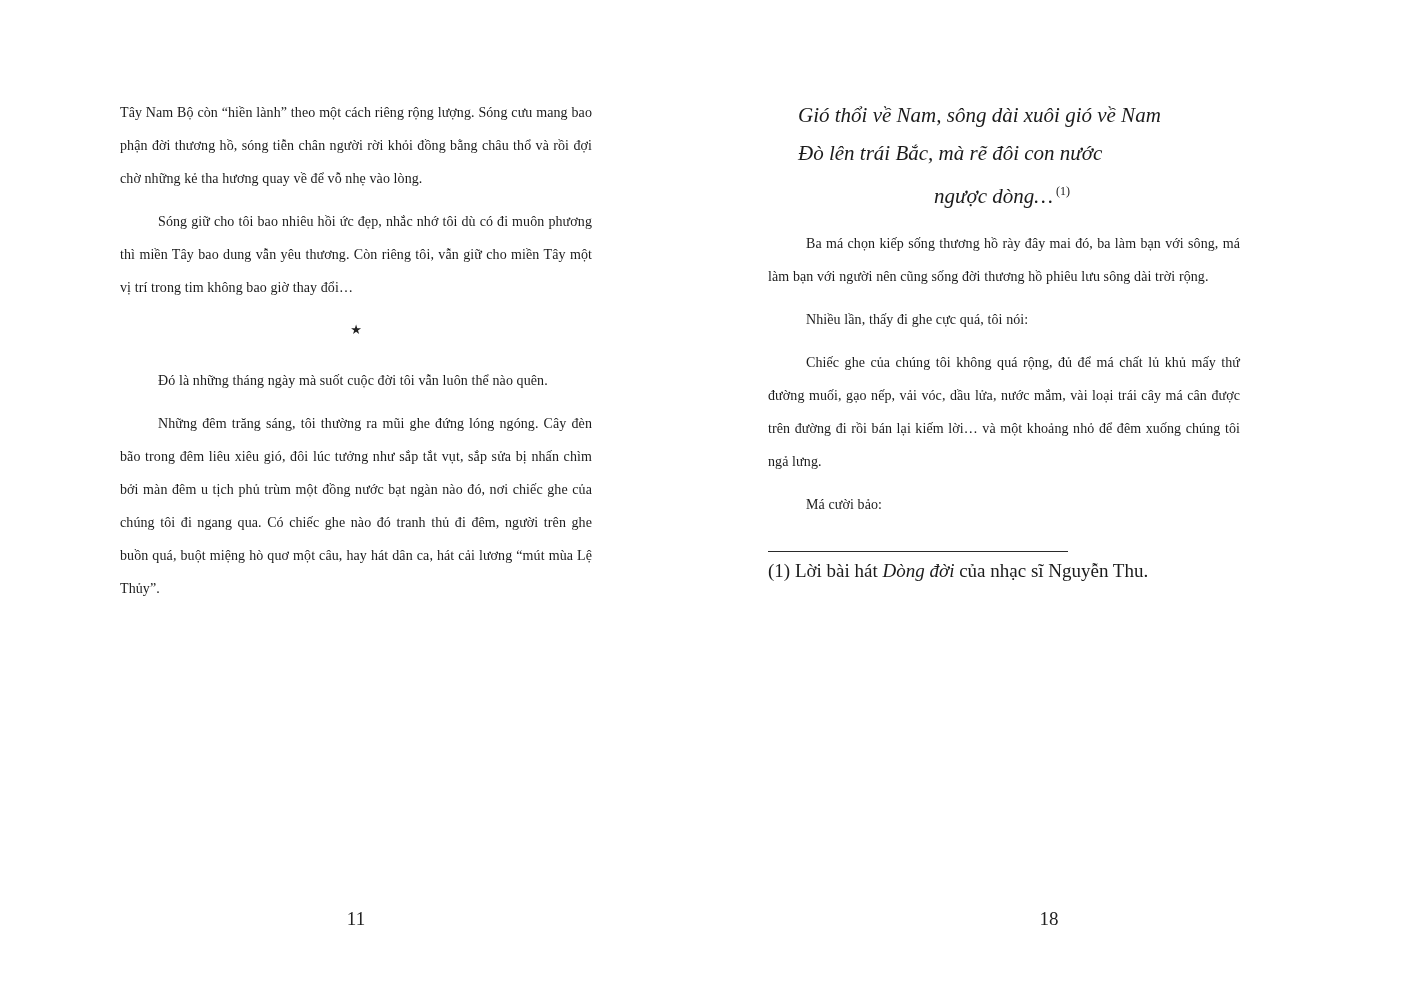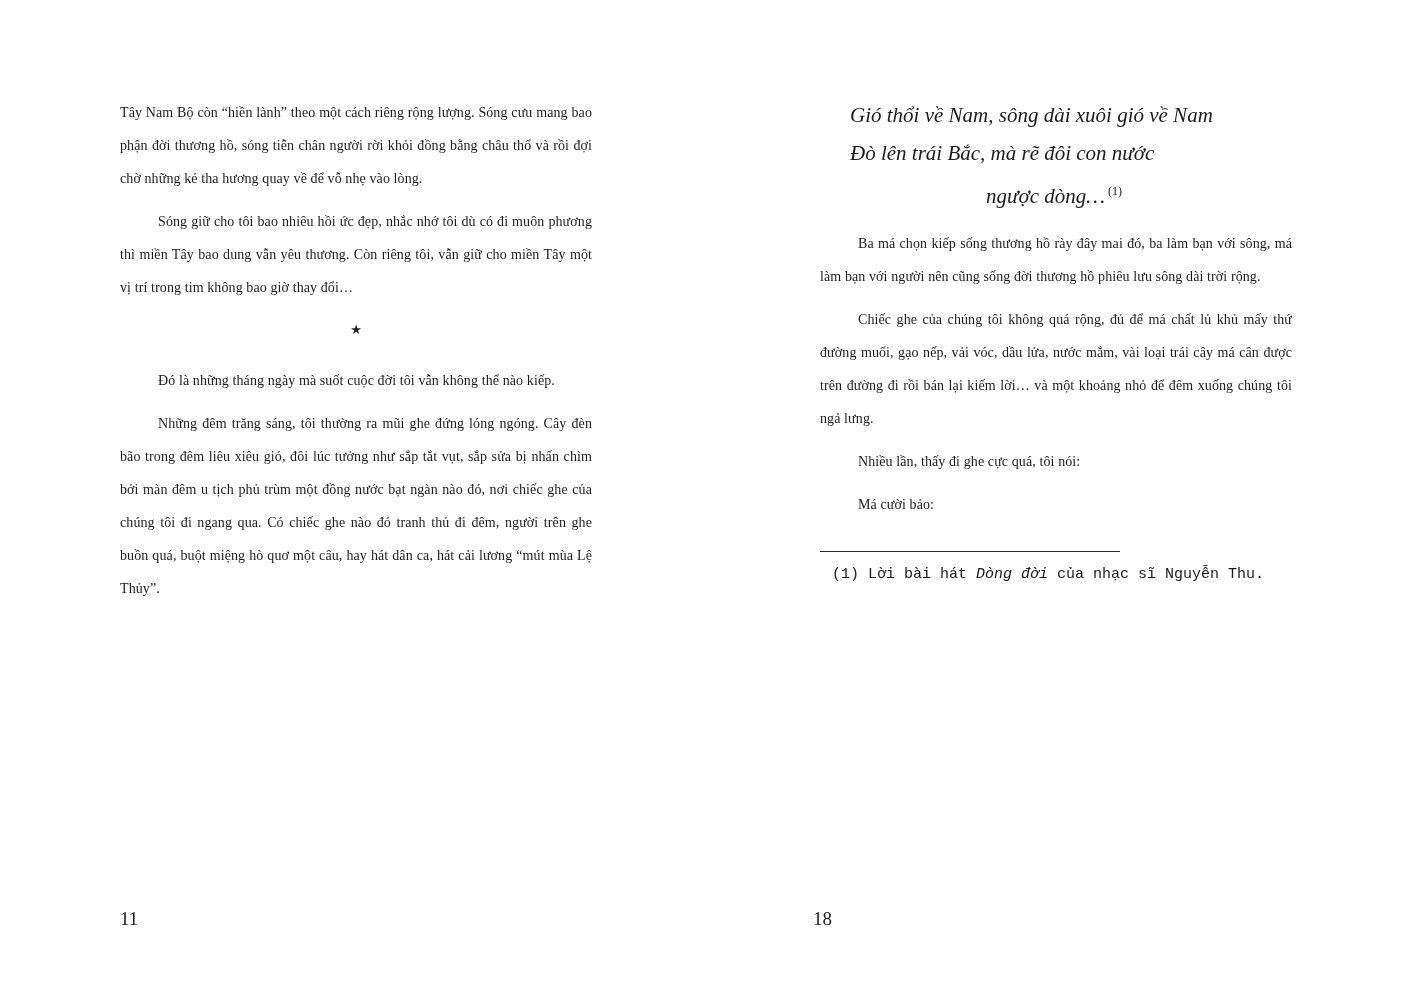--- a/index.html
+++ b/index.html
@@ -14,21 +14,21 @@
     font-family: "Liberation Serif", "DejaVu Serif", serif;
     color: #1b1b1b;
     overflow: hidden;
   }
   .page-col {
     position: absolute;
     top: 96px;
     width: 472px;
   }
   .left-col  { left: 120px; }
-  .right-col { left: 820px; }
+  .right-col { left: 768px; }
 
   .para {
     margin: 0 0 10px 0;
     font-size: 14px;
     line-height: 33px;
     text-align: justify;
     text-indent: 38px;
     letter-spacing: 0.1px;
   }
   .para.no-indent { text-indent: 0; }
@@ -64,57 +64,56 @@
 
   .footnote {
     margin-top: 30px;
   }
   .footnote-rule {
     width: 300px;
     border-top: 1.5px solid #2a2a2a;
     margin: 0 0 8px 0;
   }
   .footnote-text {
-    margin: 12px;
-    font-size: 15px;
+    margin: 0;
+    font-size: 19px;
     line-height: 22px;
-    font-family: Liberation Mono, monospace;
   }
 
   .page-number {
     position: absolute;
     top: 908px;
     width: 472px;
-    text-align: left;
+    text-align: center;
     font-size: 19px;
     color: #222;
   }
   .page-number.pn-left  { left: 120px; }
   .page-number.pn-right { left: 813px; }
 </style>
 </head>
 <body>
 
 <div class="page-col left-col">
   <p class="para no-indent">Tây Nam Bộ còn “hiền lành” theo một cách riêng rộng lượng. Sóng cưu mang bao phận đời thương hồ, sóng tiễn chân người rời khỏi đồng bằng châu thổ và rồi đợi chờ những kẻ tha hương quay về để vỗ nhẹ vào lòng.</p>
   <p class="para">Sóng giữ cho tôi bao nhiêu hồi ức đẹp, nhắc nhớ tôi dù có đi muôn phương thì miền Tây bao dung vẫn yêu thương. Còn riêng tôi, vẫn giữ cho miền Tây một vị trí trong tim không bao giờ thay đổi…</p>
   <div class="star-sep">★</div>
-  <p class="para">Đó là những tháng ngày mà suốt cuộc đời tôi vẫn không thể nào kiếp.</p>
+  <p class="para">Đó là những tháng ngày mà suốt cuộc đời tôi vẫn luôn thể nào quên.</p>
   <p class="para">Những đêm trăng sáng, tôi thường ra mũi ghe đứng lóng ngóng. Cây đèn bão trong đêm liêu xiêu gió, đôi lúc tưởng như sắp tắt vụt, sắp sửa bị nhấn chìm bởi màn đêm u tịch phủ trùm một đồng nước bạt ngàn nào đó, nơi chiếc ghe của chúng tôi đi ngang qua. Có chiếc ghe nào đó tranh thủ đi đêm, người trên ghe buồn quá, buột miệng hò quơ một câu, hay hát dân ca, hát cải lương “mút mùa Lệ Thủy”.</p>
 </div>
 
 <div class="page-col right-col">
   <div class="verse">
     <p class="verse-line">Gió thổi về Nam, sông dài xuôi gió về Nam</p>
     <p class="verse-line">Đò lên trái Bắc, mà rẽ đôi con nước</p>
     <p class="verse-line align-right"><span>ngược dòng…</span><span class="verse-ref">(1)</span></p>
   </div>
   <p class="para">Ba má chọn kiếp sống thương hồ rày đây mai đó, ba làm bạn với sông, má làm bạn với người nên cũng sống đời thương hồ phiêu lưu sông dài trời rộng.</p>
+  <p class="para">Nhiều lần, thấy đi ghe cực quá, tôi nói:</p>
   <p class="para">Chiếc ghe của chúng tôi không quá rộng, đủ để má chất lủ khủ mấy thứ đường muối, gạo nếp, vải vóc, dầu lửa, nước mắm, vài loại trái cây má cân được trên đường đi rồi bán lại kiếm lời… và một khoảng nhỏ để đêm xuống chúng tôi ngả lưng.</p>
-  <p class="para">Nhiều lần, thấy đi ghe cực quá, tôi nói:</p>
   <p class="para">Má cười bảo:</p>
 
   <div class="footnote">
     <div class="footnote-rule"></div>
     <p class="footnote-text"><span>(1) Lời bài hát </span><i>Dòng đời</i><span> của nhạc sĩ Nguyễn Thu.</span></p>
   </div>
 </div>
 
 <div class="page-number pn-left">11</div>
 <div class="page-number pn-right">18</div>

